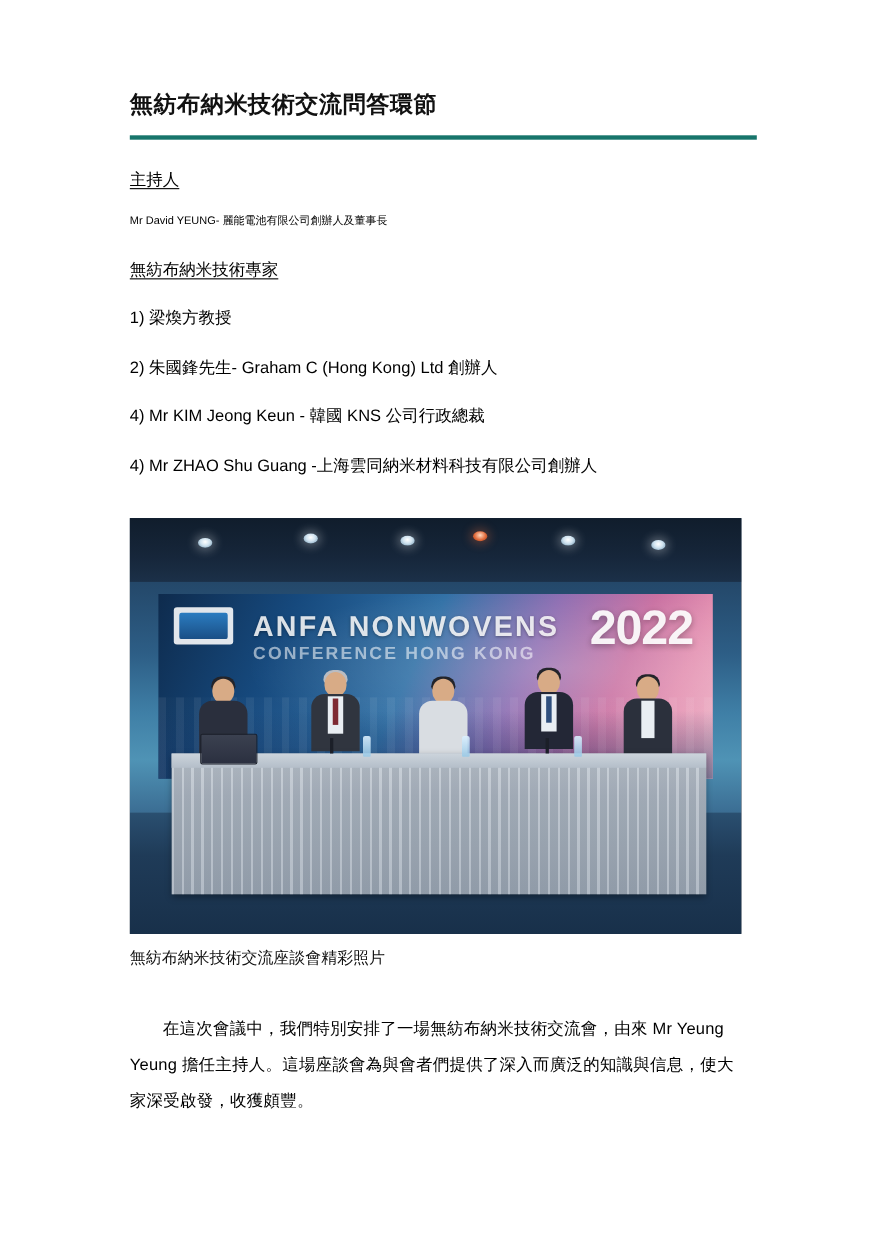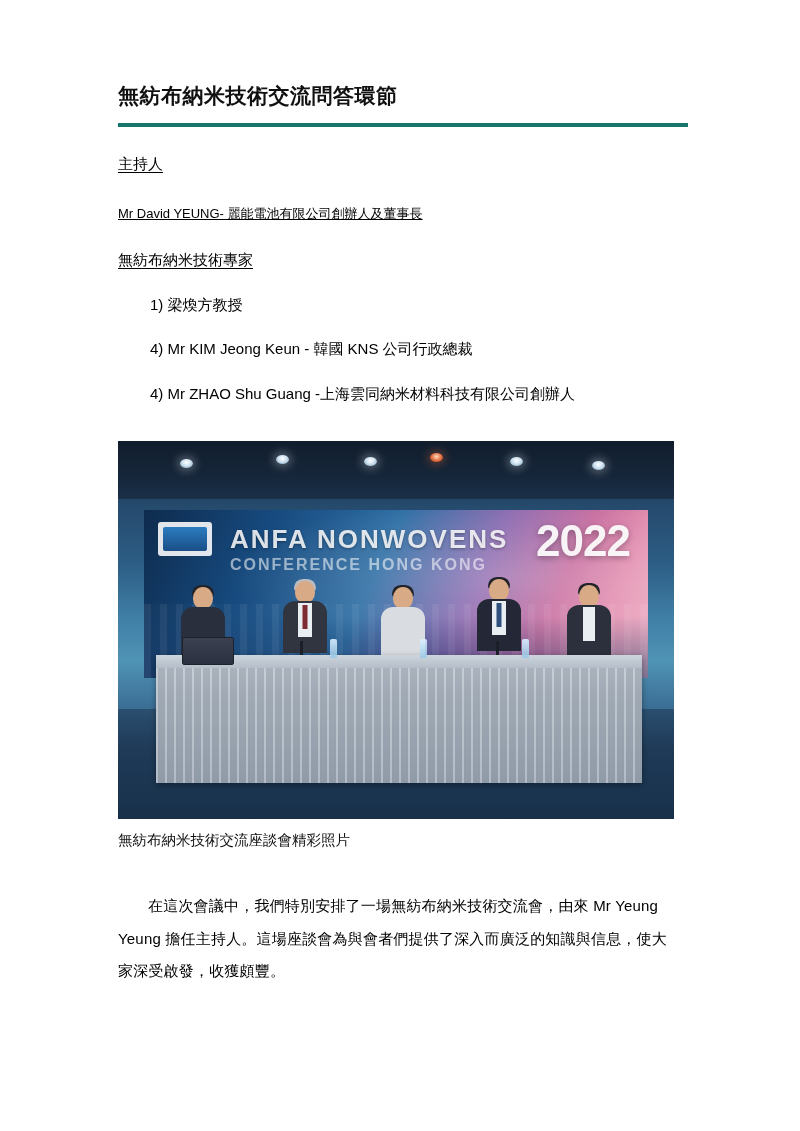--- a/index.html
+++ b/index.html
@@ -38,30 +38,28 @@
   }
   .section-label {
     font-size: 15px;
     margin-top: 26px;
     text-decoration: underline;
     text-underline-offset: 3px;
     display: inline-block;
     line-height: 1.5;
   }
   .para {
-    font-size: 13px;
-    margin-top: 28px;
+    font-size: 10px;
+    margin-top: 18px;
     line-height: 1.5;
-    text-decoration: underline;
   }
   .list-item {
     font-size: 15px;
     margin-top: 22px;
     line-height: 1.5;
-    margin-left: 32px;
   }
   .figure {
     margin-top: 36px;
     width: 556px;
     height: 378px;
     position: relative;
     overflow: hidden;
     background: #0b1a2b;
   }
   .caption {
@@ -248,20 +246,21 @@
   <div class="title-rule"></div>
 
   <div>
     <div class="section-label">主持人</div>
     <div class="para">Mr David YEUNG-  麗能電池有限公司創辦人及董事長</div>
   </div>
 
   <div>
     <div class="section-label">無紡布納米技術專家</div>
     <div class="list-item">1)  梁煥方教授</div>
+    <div class="list-item">2)  朱國鋒先生- Graham C (Hong Kong) Ltd 創辦人</div>
     <div class="list-item">4) Mr KIM Jeong Keun -  韓國  KNS 公司行政總裁</div>
     <div class="list-item">4) Mr ZHAO Shu Guang -上海雲同納米材料科技有限公司創辦人</div>
   </div>
 
   <div class="figure">
     <div class="ph-wall"></div>
     <div class="ph-ceiling"></div>
 
     <div class="spot" style="left:62px; top:18px;"></div>
     <div class="spot" style="left:158px; top:14px;"></div>

